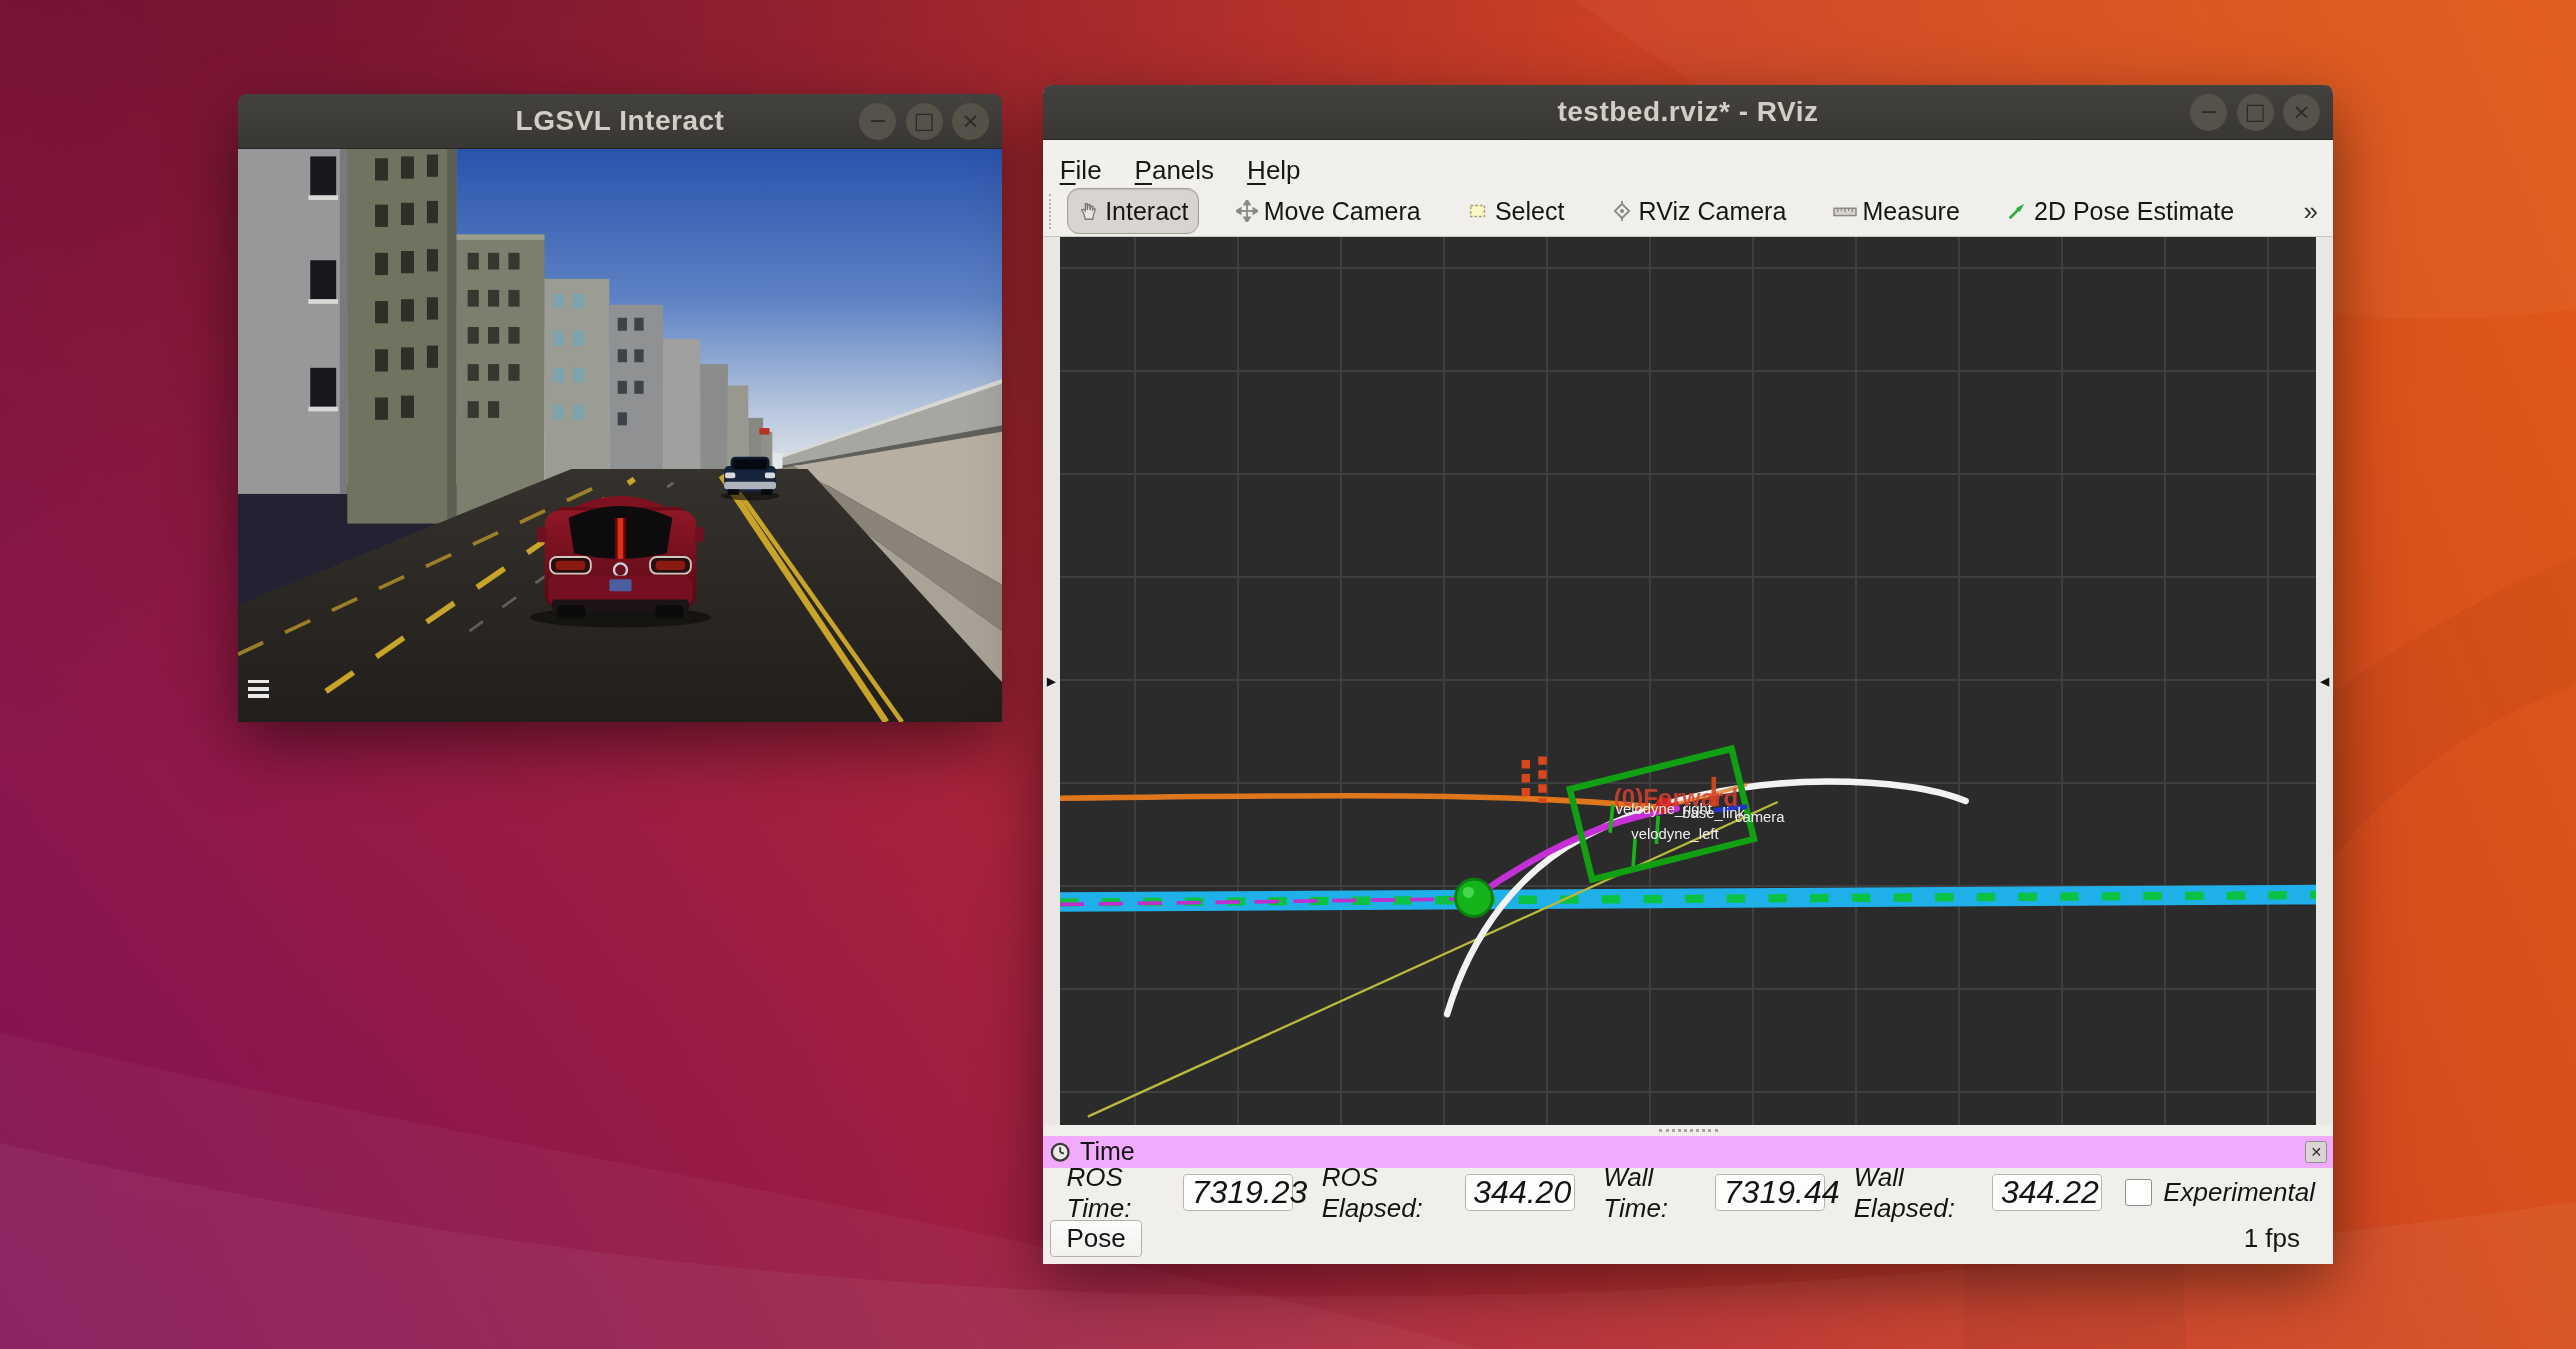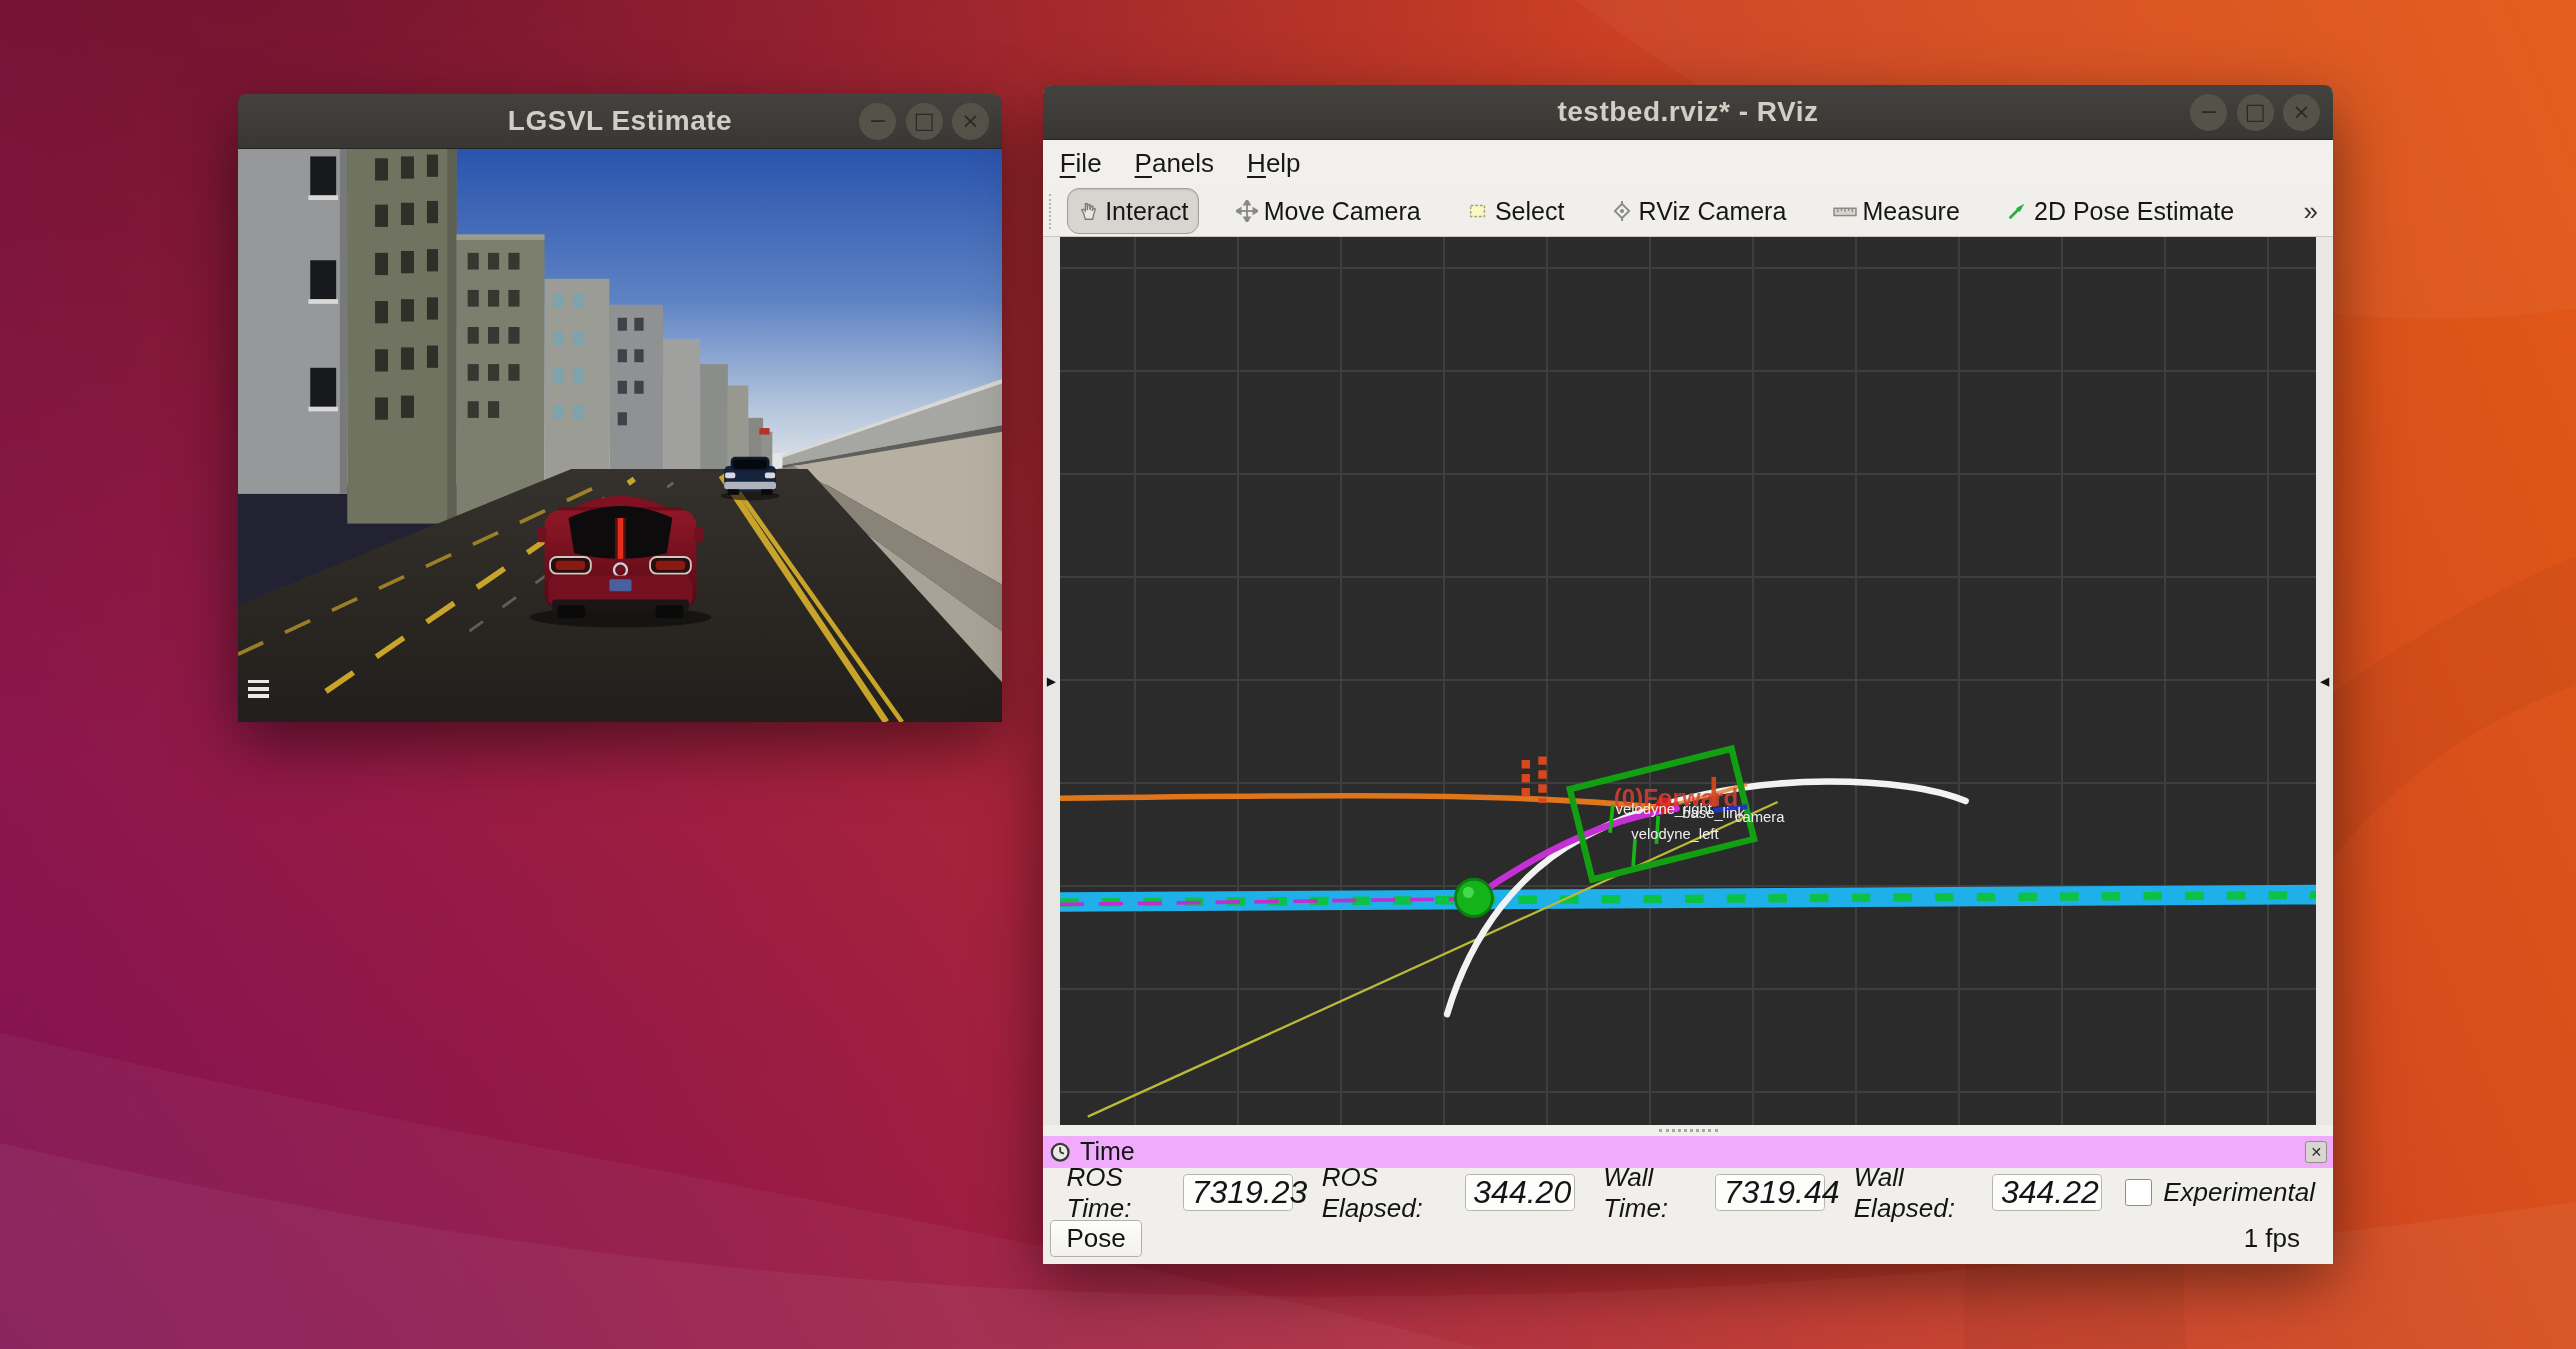--- a/index.html
+++ b/index.html
@@ -23,21 +23,21 @@
 
   
   #lgsvl{left:238px;top:94px;width:764px;height:626px;}
   #lgsvl .sim-view{position:relative;width:764px;height:573px;background:#223;overflow:hidden;}
   #lgsvl svg{display:block;}
   .hamburger{position:absolute;left:10.2px;bottom:24px;display:flex;flex-direction:column;gap:3.7px;cursor:pointer;}
   .hamburger i{display:block;width:21px;height:3.7px;background:#e9e9e9;}
 
   
   #rviz{left:1043px;top:85px;width:1290px;height:1171px;background:#f1efec;}
-  .menubar{height:46px;background:#f2f0ed;display:flex;align-items:center;gap:33px;padding-left:16.7px;
+  .menubar{height:46px;background:#f2f0ed;display:flex;align-items:flex-end;gap:33px;padding-left:16.7px;
     font-size:26px;color:#181818;}
   .menu-item{cursor:default;}
   .menu-item .mn{text-decoration:underline;text-underline-offset:3.7px;}
   .toolbar{height:50px;background:#f1efec;border-bottom:0.9px solid #c9c6c0;display:flex;align-items:center;
     padding:0 15px 0 5.6px;font-size:25px;color:#161616;}
   .t-handle{width:7.4px;height:35px;border-left:2.8px dotted #b4b1ab;margin-right:9.3px;}
   .tool{display:flex;align-items:center;gap:5.6px;background:transparent;border:none;font:inherit;color:inherit;
     padding:7.4px 9.3px;margin-right:28px;cursor:default;}
   .tool.active{background:#d8d5d0;border:0.9px solid #a29e98;border-radius:12px;box-shadow:inset 0 0.9px 1.9px rgba(0,0,0,.12);}
   .tool svg{flex:0 0 auto;}
@@ -81,21 +81,21 @@
 
   <svg class="swirl" width="2576" height="1349" viewBox="0 0 2780 1456">
     <path d="M -100 1210 C 600 1380 1400 1500 2900 1280 L 2900 1456 L -100 1456 Z" fill="rgba(255,255,255,0.05)"></path>
     <path d="M -100 1090 C 500 1240 1000 1300 1600 1456 L -100 1456 Z" fill="rgba(255,255,255,0.04)"></path>
     <path d="M 1700 0 C 2100 300 2500 380 2800 330 L 2800 0 Z" fill="rgba(255,255,255,0.035)"></path>
     <path d="M 2780 600 C 2400 760 2100 1100 2120 1456 L 2360 1456 C 2330 1120 2520 830 2780 740 Z" fill="rgba(0,0,0,0.04)"></path>
   </svg>
 
   <section class="win" id="lgsvl">
     <div class="titlebar">
-      <span class="title">LGSVL Estimate</span>
+      <span class="title">LGSVL Interact</span>
       <div class="winbtns">
         <button class="wbtn">−</button>
         <button class="wbtn">□</button>
         <button class="wbtn">×</button>
       </div>
     </div>
     <div class="sim-view">
       <svg width="764" height="573" viewBox="0 0 825 618" preserveAspectRatio="none">
         <defs>
           <linearGradient id="sky" x1="0" y1="0" x2="0" y2="1">

